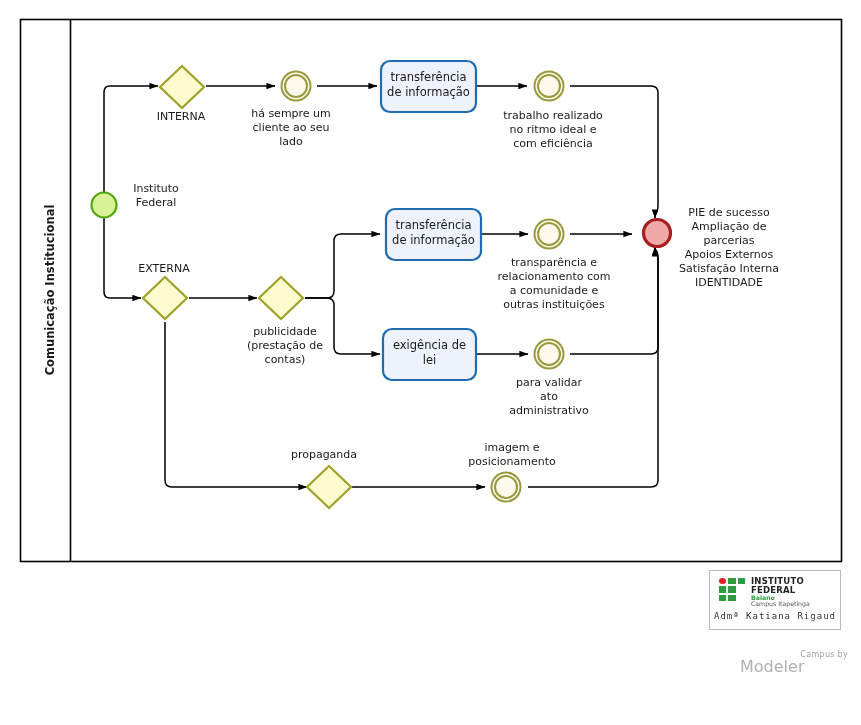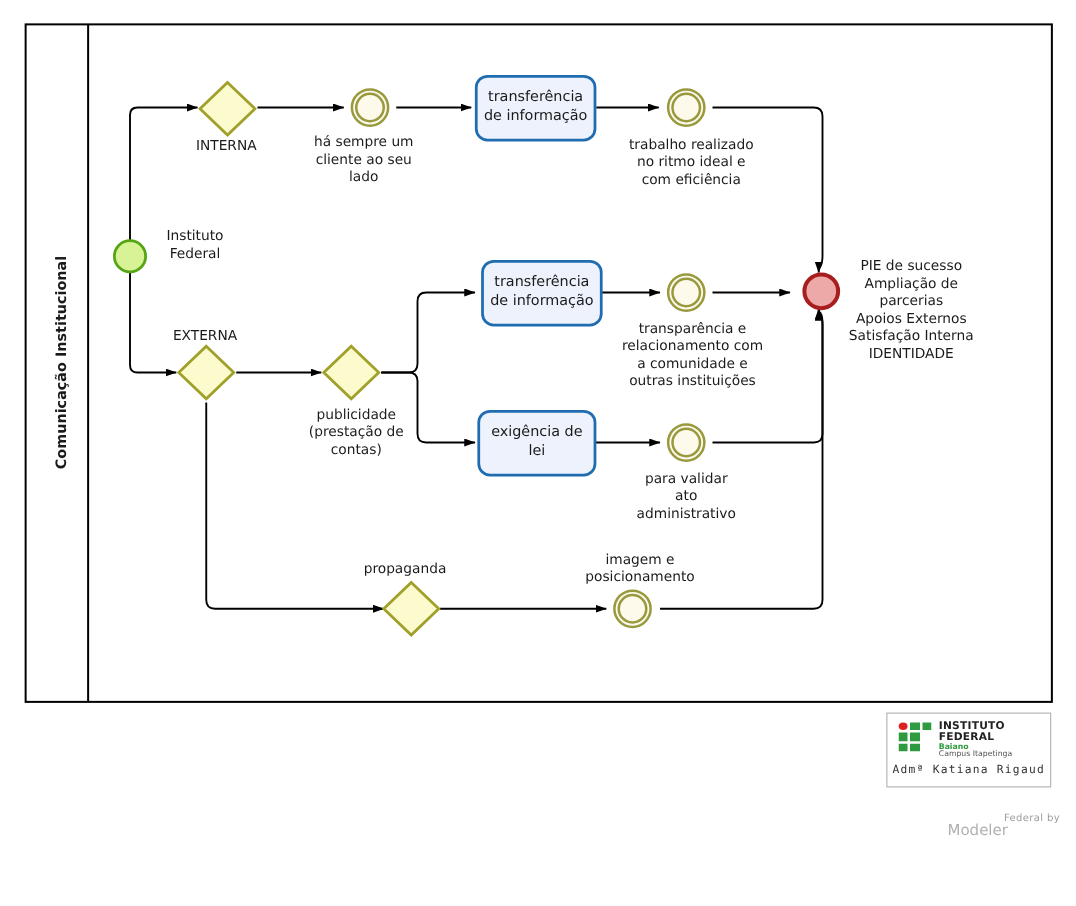--- a/index.html
+++ b/index.html
@@ -16,21 +16,21 @@
   .logo-grid i.red{background:#e02020;border-radius:50%;}
   .logo-grid i.blank{background:transparent;}
   .logo-words{margin-left:6px;line-height:1.05;}
   .logo-if{font-size:8.5px;font-weight:bold;color:#222;letter-spacing:.2px;}
   .logo-sub1{font-size:6.2px;color:#2e9b3f;font-weight:bold;}
   .logo-sub2{font-size:6.2px;color:#555;}
   .logo-author{text-align:center;font-size:9px;color:#333;letter-spacing:1px;margin-top:3px;font-family:"DejaVu Sans Mono","Liberation Mono",monospace;}
   .bizagi{position:absolute;left:740px;top:650px;width:110px;text-align:right;}
   .bz-powered{font-size:8px;color:#9e9e9e;letter-spacing:.3px;margin-right:2px;}
   .bz-name{font-size:30px;color:#f5b183;font-weight:normal;letter-spacing:-1.5px;line-height:.85;font-family:"DejaVu Sans","Liberation Sans",sans-serif;}
-  .bz-modeler{font-size:12px;color:#b0b0b0;text-align:left;margin-left:18px;margin-top:-2px;}
+  .bz-modeler{font-size:16px;color:#b0b0b0;text-align:left;margin-left:0;margin-top:-2px;}
 </style>
 </head>
 <body>
 
 <div id="canvas">
 
   <svg id="bpmn" width="861" height="725" viewBox="0 0 861 725">
     <defs>
       <marker id="arrow" markerWidth="10" markerHeight="10" refX="8.6" refY="3.2" orient="auto" markerUnits="userSpaceOnUse">
         <path d="M0,0 L9,3.2 L0,6.4 z" fill="#000000"></path>
@@ -194,17 +194,17 @@
       <div class="logo-words">
         <div class="logo-if">INSTITUTO FEDERAL</div>
         <div class="logo-sub1">Baiano</div>
         <div class="logo-sub2">Campus Itapetinga</div>
       </div>
     </div>
     <div class="logo-author">Admª Katiana Rigaud</div>
   </div>
 
   <div class="bizagi">
-    <div class="bz-powered">Federal by</div>
+    <div class="bz-powered">Campus by</div>
     <div class="bz-modeler">Modeler</div>
   </div>
 
 </div>
 
 </body></html>

